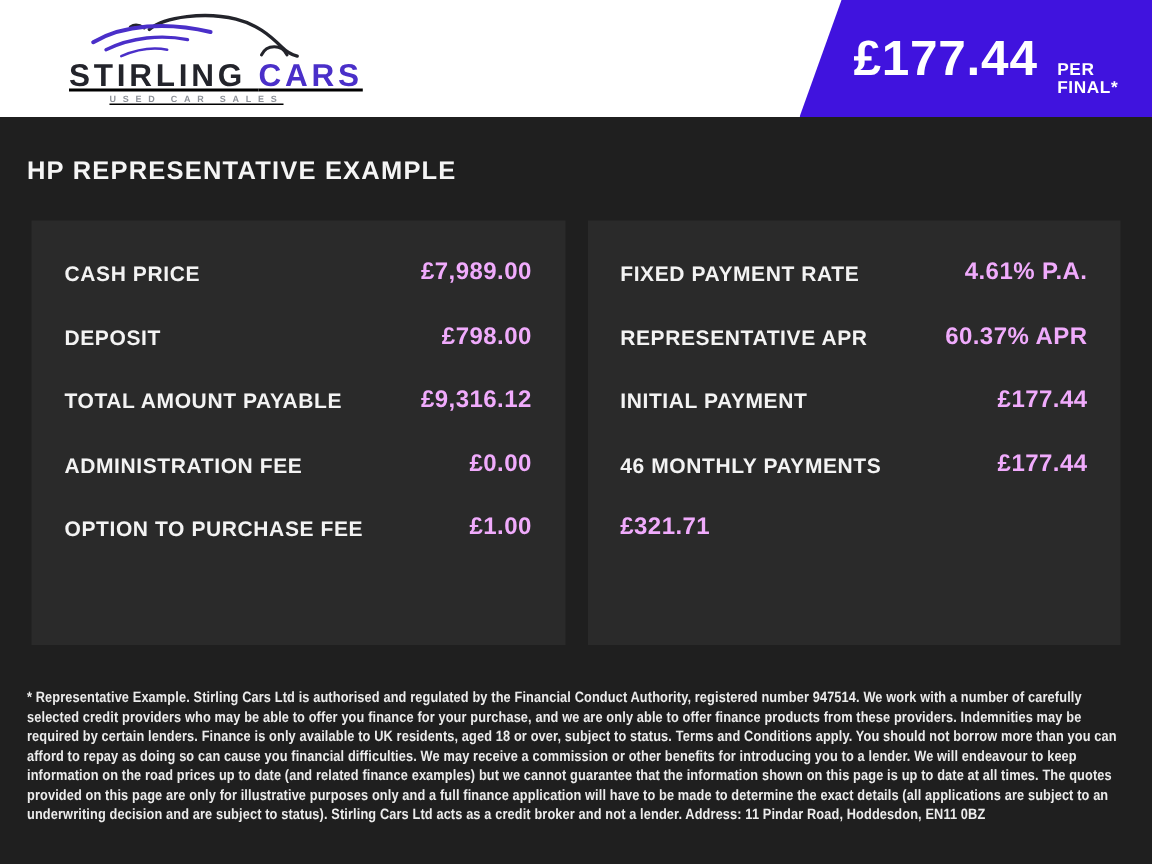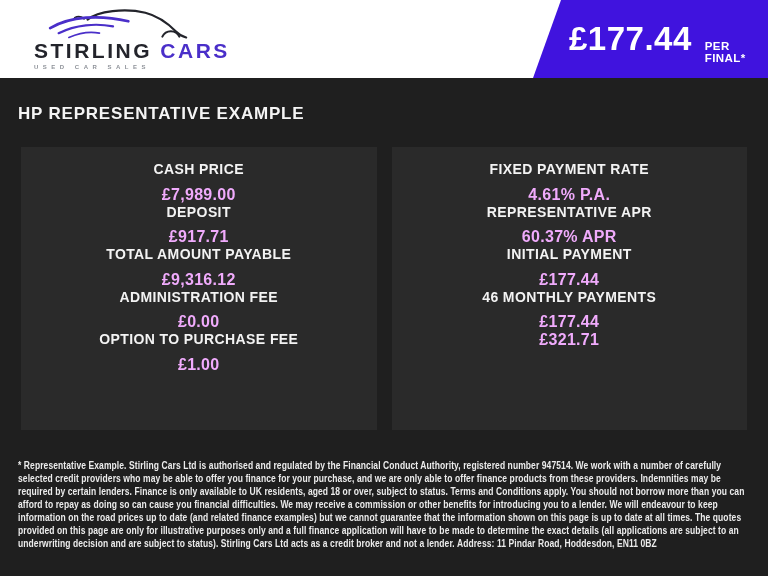--- a/index.html
+++ b/index.html
@@ -11,24 +11,25 @@
 
   
   .header {
     position: relative;
     height: 78px;
     background: #FFFFFF;
     overflow: hidden;
   }
   .logo {
     position: absolute;
-    left: 34px; top: 6px;
+    left: 46px; top: 6px;
     width: 170px;
     cursor: pointer;
-    text-align: left;
+    text-align: center;
+    text-decoration: underline;
   }
   .logo-car { display: block; margin: 0 auto; }
   .logo-text {
     font-size: 21px;
     font-weight: 700;
     letter-spacing: 2.5px;
     line-height: 1;
     white-space: nowrap;
   }
   .logo-text .primary { color: #23242B; }
@@ -82,21 +83,20 @@
     flex: 1;
     background: #2A2A2A;
     padding: 14px 22px;
     height: 283px;
   }
   .finance-row {
     display: flex;
     justify-content: space-between;
     align-items: center;
     height: 42.5px;
-    flex-direction: column;
   }
   .finance-label {
     color: #F3F3F3;
     font-size: 14px;
     font-weight: 700;
     letter-spacing: 0.4px;
     white-space: nowrap;
   }
   .finance-value {
     color: #f0abfc;
@@ -148,21 +148,21 @@
 
 <div class="panels">
 
   <div class="panel">
     <div class="finance-row">
       <span class="finance-label">CASH PRICE</span>
       <span class="finance-value">£7,989.00</span>
     </div>
     <div class="finance-row">
       <span class="finance-label">DEPOSIT</span>
-      <span class="finance-value">£917.71</span>
+      <span class="finance-value">£798.00</span>
     </div>
     <div class="finance-row">
       <span class="finance-label">TOTAL AMOUNT PAYABLE</span>
       <span class="finance-value">£9,316.12</span>
     </div>
     <div class="finance-row">
       <span class="finance-label">ADMINISTRATION FEE</span>
       <span class="finance-value">£0.00</span>
     </div>
     <div class="finance-row">

